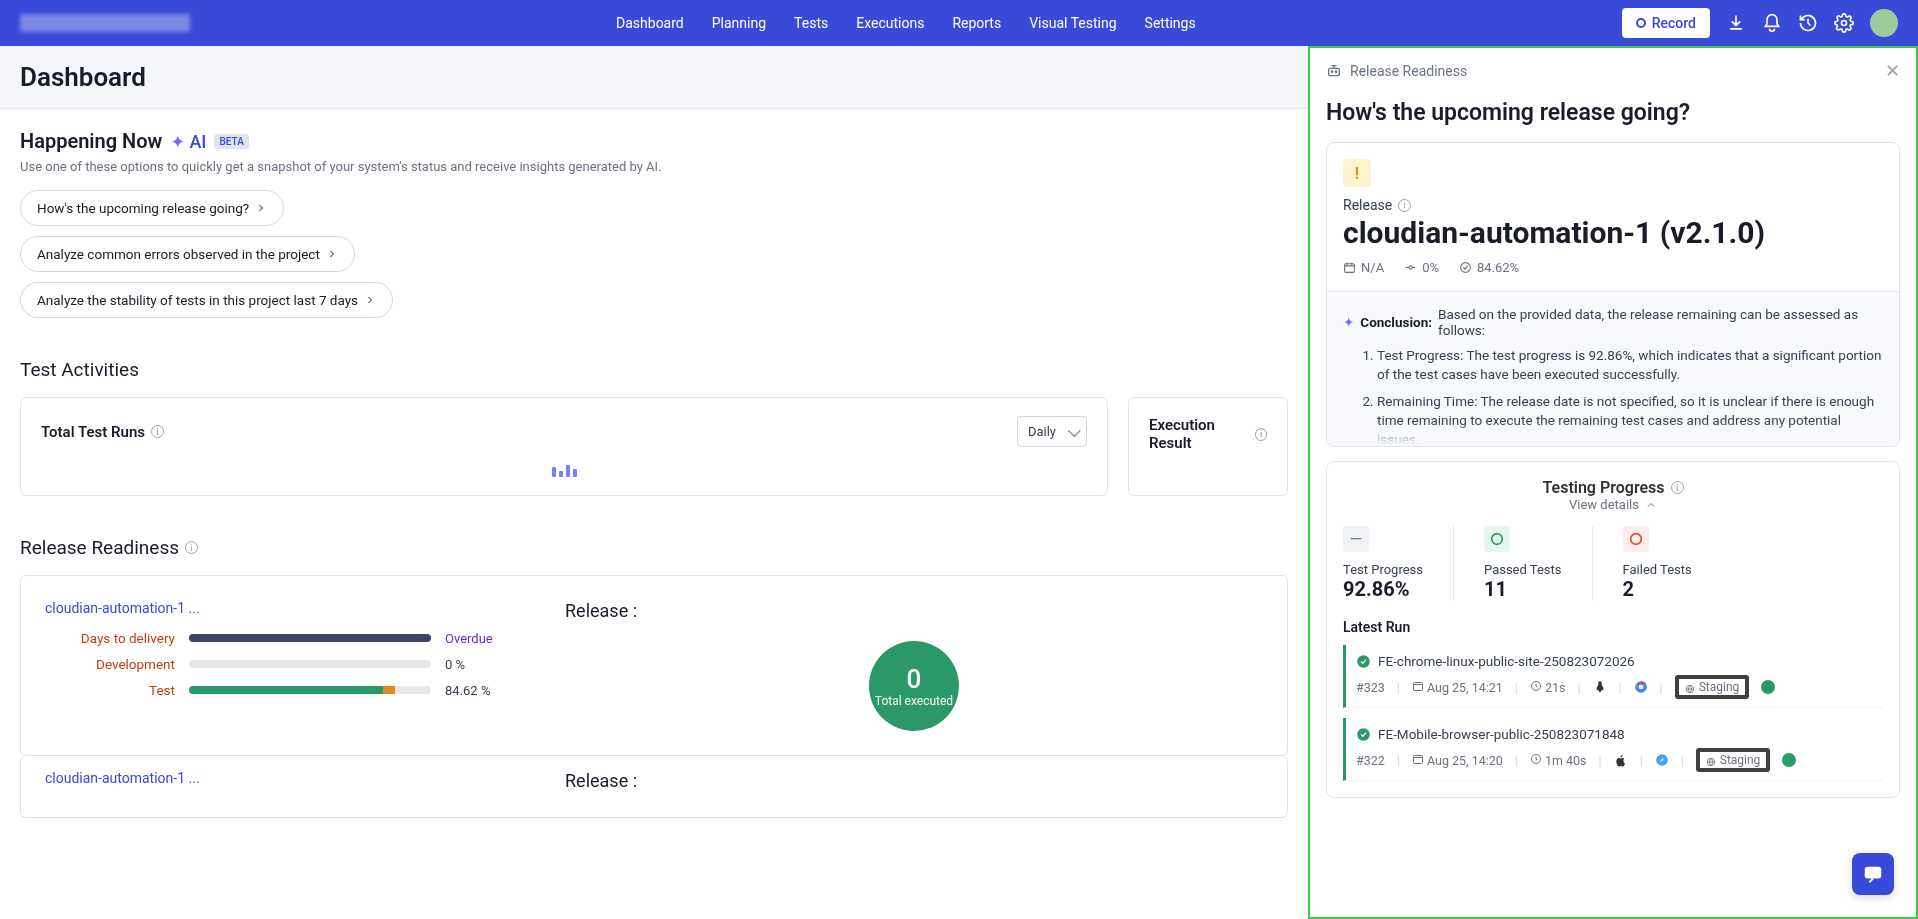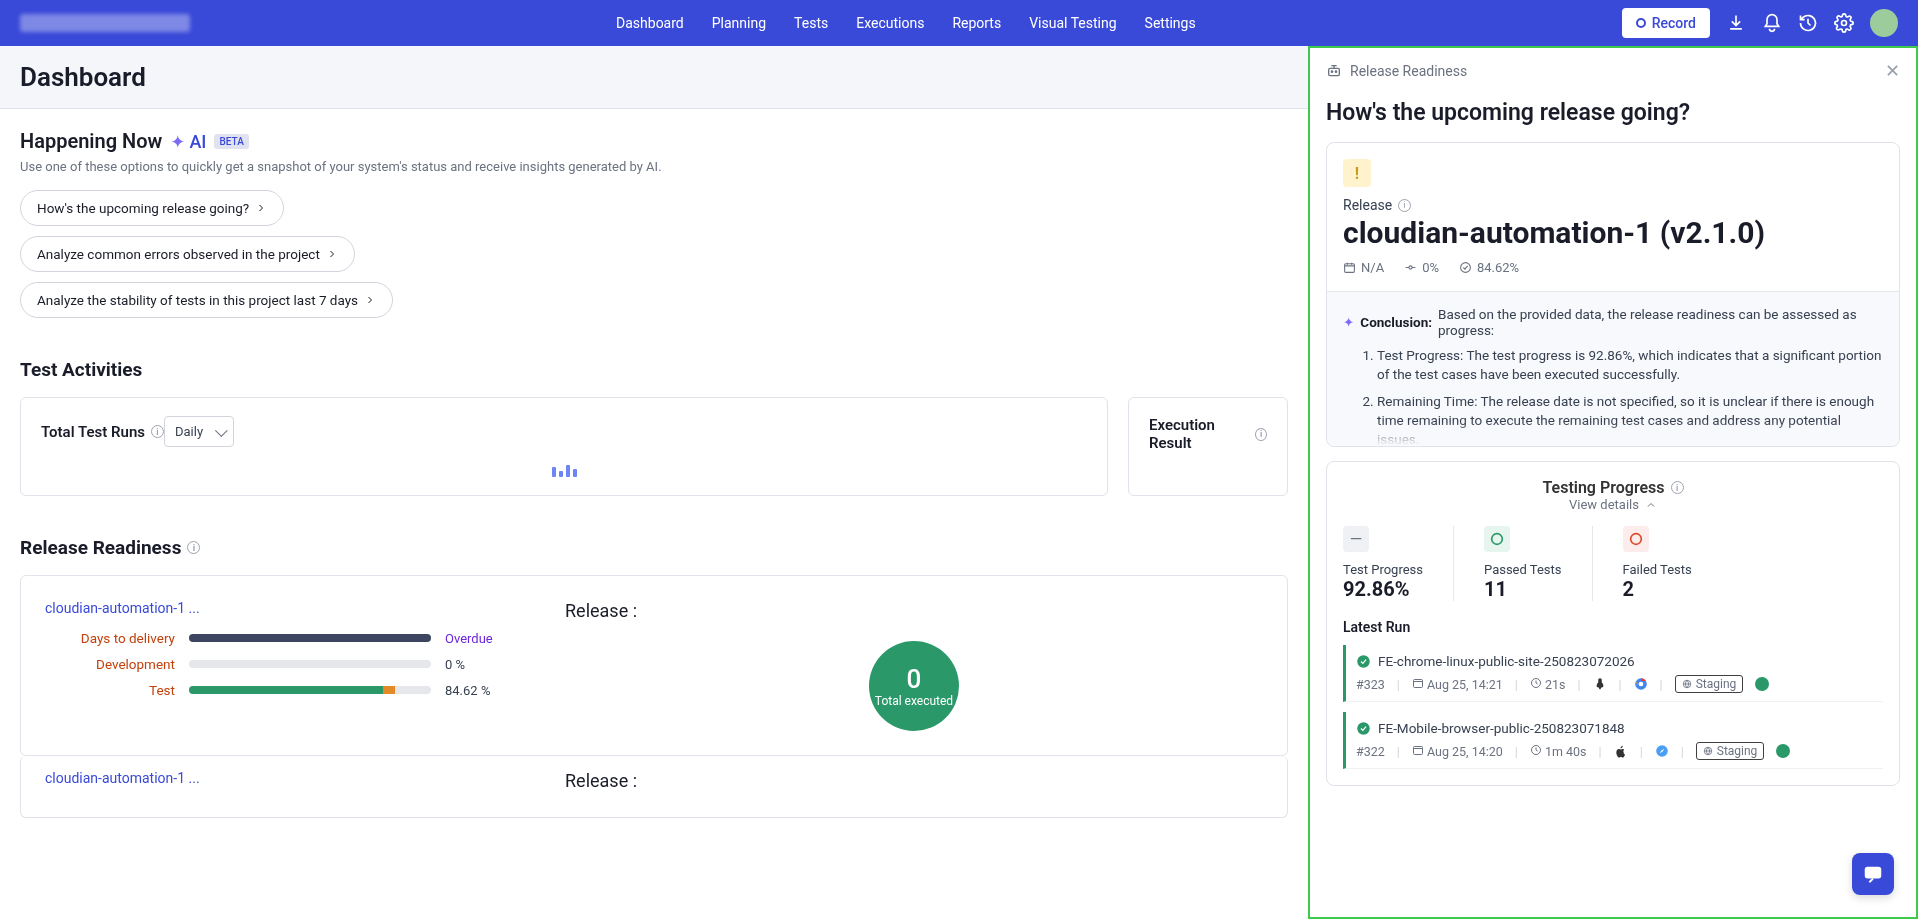--- a/index.html
+++ b/index.html
@@ -19,25 +19,25 @@
   .main-col { flex: 1; overflow-y: auto; padding: 0 0 40px 0; }
   .section { padding: 20px; }
   .hn-header { display: flex; align-items: center; gap: 8px; }
   .hn-header h2 { font-size: 20px; font-weight: 600; color: #1a1d29; }
   .ai-label { color: #3949d8; font-size: 18px; font-weight: 500; display: flex; align-items: center; gap: 4px; }
   .beta { background: #e0e3ef; color: #3949d8; font-size: 10px; padding: 2px 5px; border-radius: 3px; font-weight: 500; }
   .subtext { color: #6b7280; font-size: 13px; margin-top: 6px; }
   .chip-row { display: flex; flex-direction: column; align-items: flex-start; gap: 10px; margin-top: 16px; }
   .chip { border: 1px solid #d1d5db; border-radius: 20px; padding: 9px 16px; font-size: 13.5px; color: #1a1d29; background: #fff; display: flex; align-items: center; gap: 6px; cursor: pointer; }
   .chip svg.chev { width: 12px; height: 12px; }
-  h2.sec-title { font-size: 19px; font-weight: 700; color: #1a1d29; display: flex; align-items: center; gap: 6px; }
+  h2.sec-title { font-size: 19px; font-weight: 400; color: #1a1d29; display: flex; align-items: center; gap: 6px; }
   .cards-row { display: flex; gap: 20px; margin-top: 16px; }
   .card { border: 1px solid #e0e3ea; border-radius: 6px; padding: 18px 20px; }
   .card.wide { flex: 1; }
-  .card-hdr { display: flex; justify-content: flex-start; align-items: center; }
+  .card-hdr { display: flex; justify-content: space-between; align-items: center; }
   .card-title { font-size: 15px; font-weight: 600; color: #1a1d29; display: flex; align-items: center; gap: 6px; }
   .info-icon { width: 13px; height: 13px; border: 1.5px solid #9ca3af; border-radius: 50%; display: inline-flex; align-items: center; justify-content: center; font-size: 9px; color: #9ca3af; }
   .select { border: 1px solid #d1d5db; border-radius: 4px; padding: 7px 30px 7px 10px; font-size: 13px; color: #374151; cursor: pointer; position: relative; background: #fff; }
   .select::after { content: ''; position: absolute; right: 10px; top: 12px; width: 8px; height: 8px; border-right: 1.5px solid #6b7280; border-bottom: 1.5px solid #6b7280; transform: rotate(45deg) translateY(-4px); }
   .loader-bars { display: flex; gap: 3px; align-items: flex-end; justify-content: center; height: 14px; margin-top: 16px; }
   .loader-bars span { width: 4px; background: #6e85f7; border-radius: 1px; }
   .loader-bars span:nth-child(1){height:10px;} .loader-bars span:nth-child(2){height:6px;} .loader-bars span:nth-child(3){height:12px;} .loader-bars span:nth-child(4){height:8px;}
   .release-block { border: 1px solid #e0e3ea; border-radius: 6px; margin-top: 16px; padding: 24px; display: flex; gap: 60px; }
   .rel-left { width: 460px; }
   .rel-name { color: #3949d8; font-size: 14px; margin-bottom: 14px; }
@@ -80,21 +80,21 @@
   .stat-cell:last-child { border-right: none; }
   .stat-ico { width: 26px; height: 26px; border-radius: 4px; display: flex; align-items: center; justify-content: center; margin-bottom: 10px; }
   .stat-lab { font-size: 13px; color: #374151; }
   .stat-val { font-size: 20px; font-weight: 700; color: #1a1d29; }
   .latest-run { font-size: 14px; font-weight: 600; margin-top: 18px; color: #1a1d29; }
   .run-item { border-left: 3px solid #2a9868; padding: 8px 0 8px 10px; margin-top: 10px; border-bottom: 1px solid #f0f1f5; }
   .run-line1 { display: flex; align-items: center; gap: 7px; font-size: 13.5px; color: #374151; }
   .run-line1 .ok-ico { width: 15px; height: 15px; }
   .run-line2 { display: flex; align-items: center; gap: 12px; margin-top: 6px; font-size: 12.5px; color: #6b7280; }
   .run-line2 .div { color: #d1d5db; }
-  .env-chip { border: 1px solid #404040; border-radius: 3px; padding: 1px 6px; font-size: 12px; color: #6b7280; display: flex; align-items: center; gap: 4px; }
+  .env-chip { border: 4px solid #404040; border-radius: 3px; padding: 1px 6px; font-size: 12px; color: #6b7280; display: flex; align-items: flex-end; gap: 4px; }
   .green-dot { width: 14px; height: 14px; border-radius: 50%; background: #2a9868; color:#fff; font-size:8px; display:flex; align-items:center; justify-content:center; }
   .sparkle { color: #7c6cf5; }
   .fab { position: fixed; right: 24px; bottom: 24px; width: 42px; height: 42px; border-radius: 8px; background: #3949d8; display: flex; align-items: center; justify-content: center; cursor: pointer; box-shadow: 0 3px 8px rgba(0,0,0,0.15); }
   .os-ico { width: 14px; height: 14px; display: inline-flex; align-items: center; justify-content: center; }
 </style>
 </head>
 <body>
 
 <div class="topbar">
   <div class="logo"></div>
@@ -299,21 +299,21 @@
                 <path d="M8 12l3 3 5-6"></path>
               </svg>
               <span>84.62%</span>
             </span>
         </div>
       </div>
       <div class="conclusion-box">
         <div class="conclusion-hdr">
           <span class="sparkle">✦</span>
           <b>Conclusion:</b>
-          <span>Based on the provided data, the release readiness can be assessed as progress:</span>
+          <span>Based on the provided data, the release remaining can be assessed as follows:</span>
         </div>
         <ol>
           <li>Test Progress: The test progress is 92.86%, which indicates that a significant portion of the test cases have been executed successfully.</li>
           <li>Remaining Time: The release date is not specified, so it is unclear if there is enough time remaining to execute the remaining test cases and address any potential issues.</li>
 
         </ol>
         <div class="conclusion-fade"></div>
       </div>
     </div>
 

